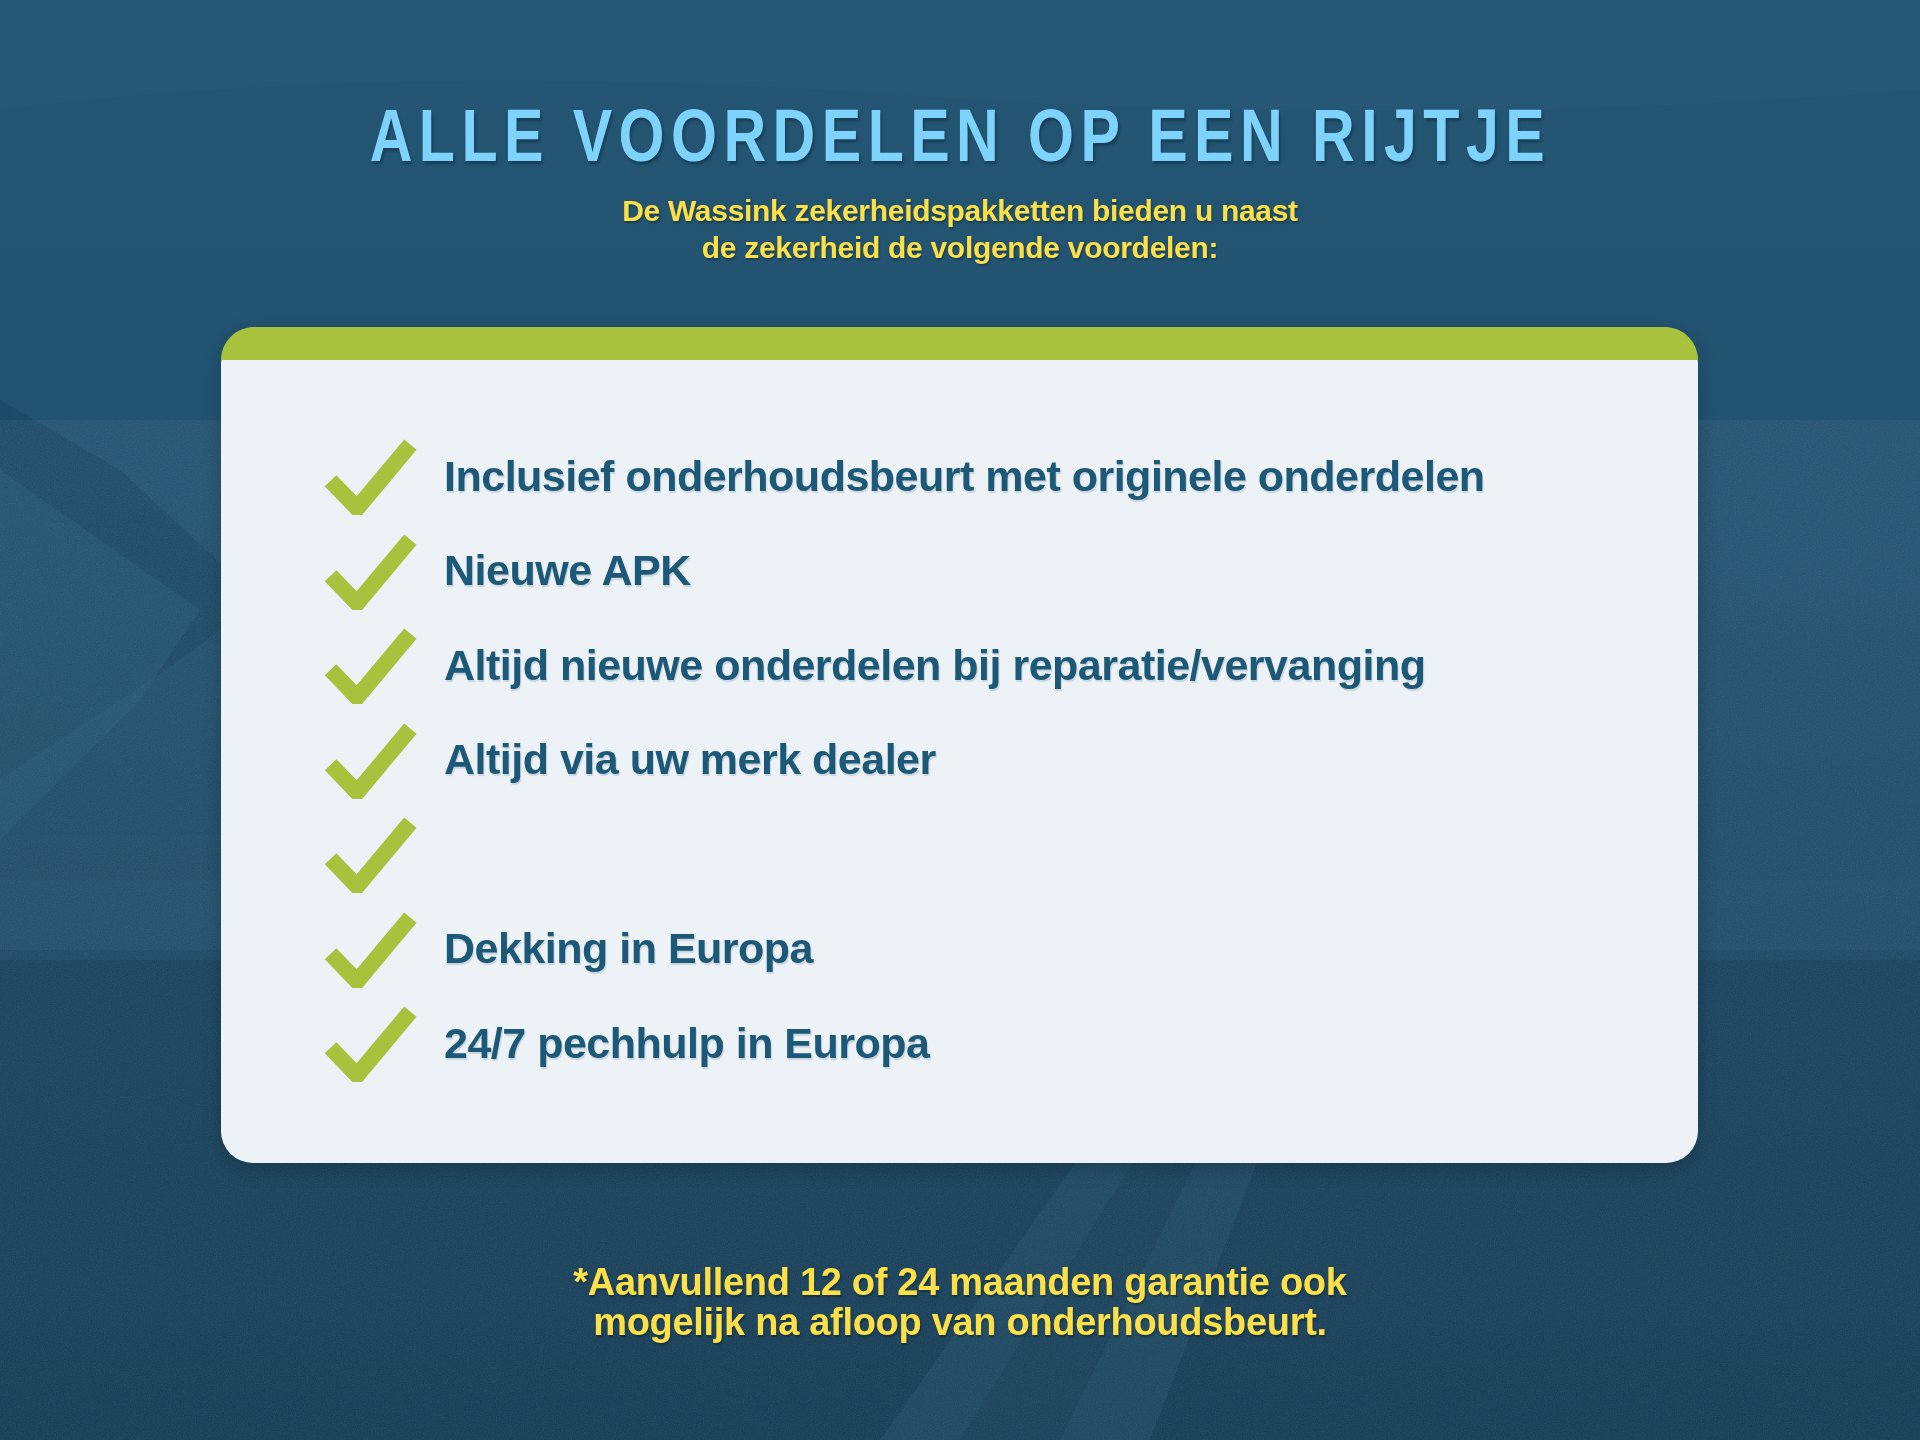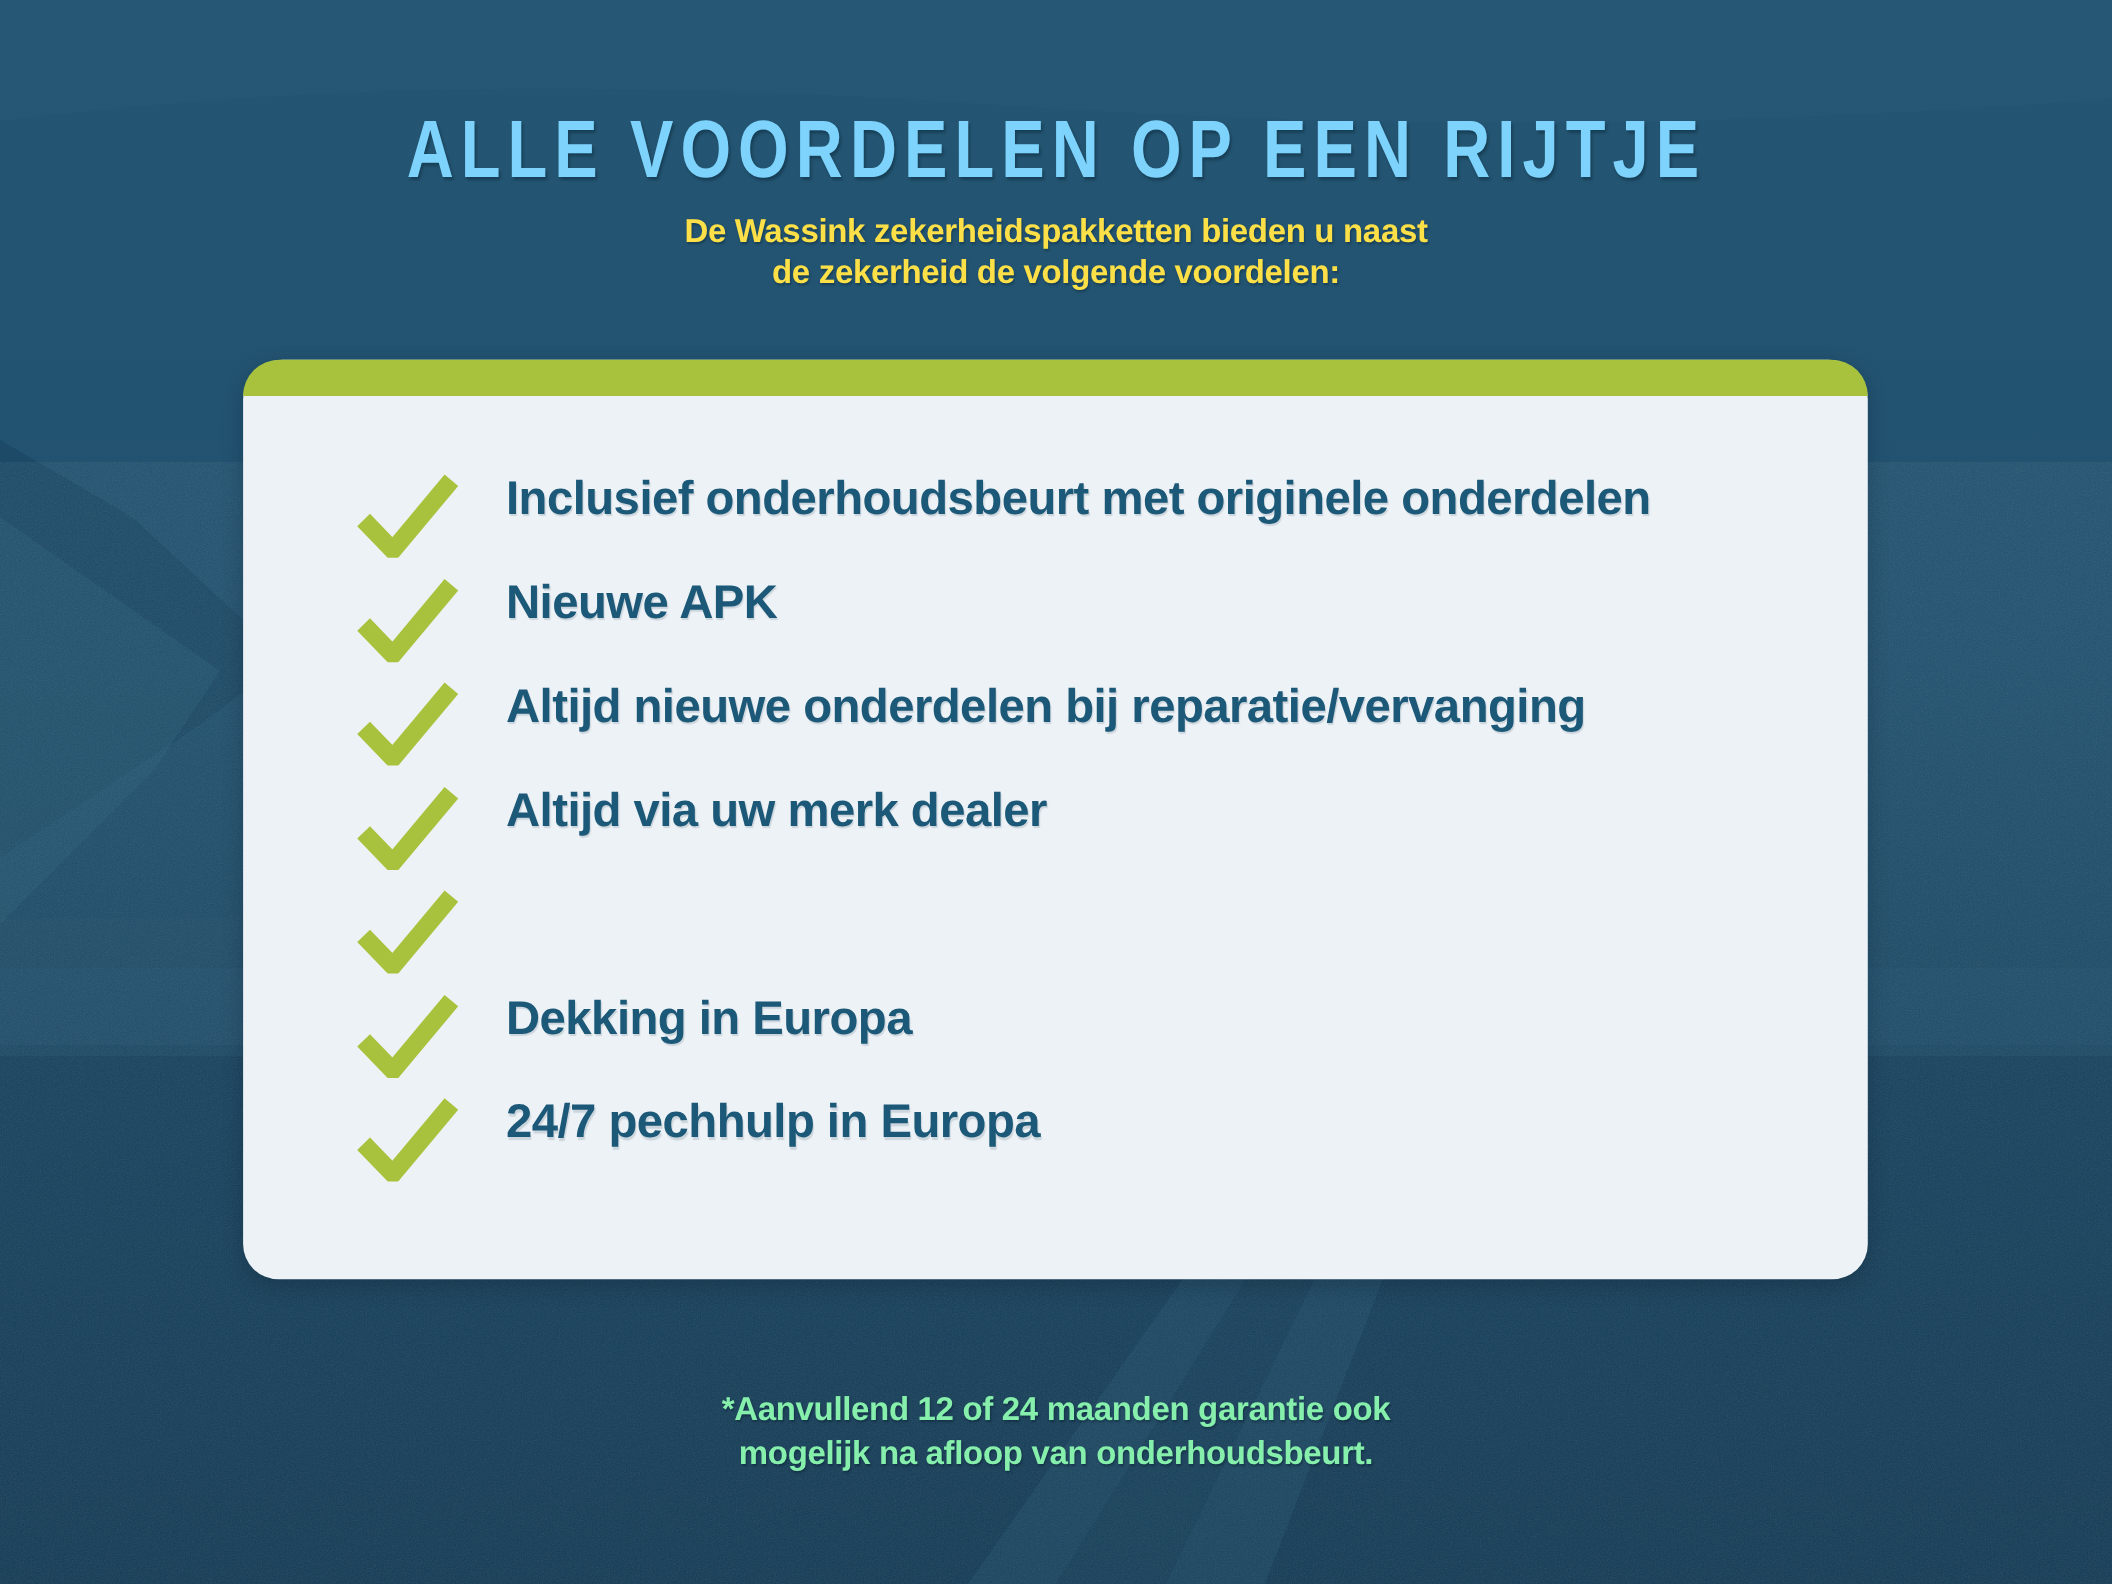--- a/index.html
+++ b/index.html
@@ -74,22 +74,21 @@
   .benefits {
     position: absolute;
     left: 0; top: 33px;
     width: 100%;
     list-style: none;
     padding: 69px 40px 0 101px;
   }
   .benefit {
     height: 94.5px;
     display: flex;
-    align-items: flex-start;
-    gap: 16px;
+    align-items: center;
   }
   .check {
     width: 95px;
     height: 78px;
     flex: 0 0 95px;
     margin-right: 27px;
   }
   .benefit-label {
     color: #1c5877;
     font-size: 43px;
@@ -98,22 +97,22 @@
     white-space: nowrap;
     text-shadow: 1px 2px 1px rgba(15, 50, 75, 0.15);
   }
 
   
   .footnote {
     position: absolute;
     left: 0; top: 1262px;
     width: 1920px;
     text-align: center;
-    color: #86efac;
-    font-size: 30px;
+    color: #fde047;
+    font-size: 38px;
     font-weight: bold;
     line-height: 40px;
     letter-spacing: -0.3px;
     text-shadow: 1px 2px 2px rgba(0, 22, 38, 0.4);
   }
   .footnote span { display: block; }
 </style>
 </head>
 <body>
 

